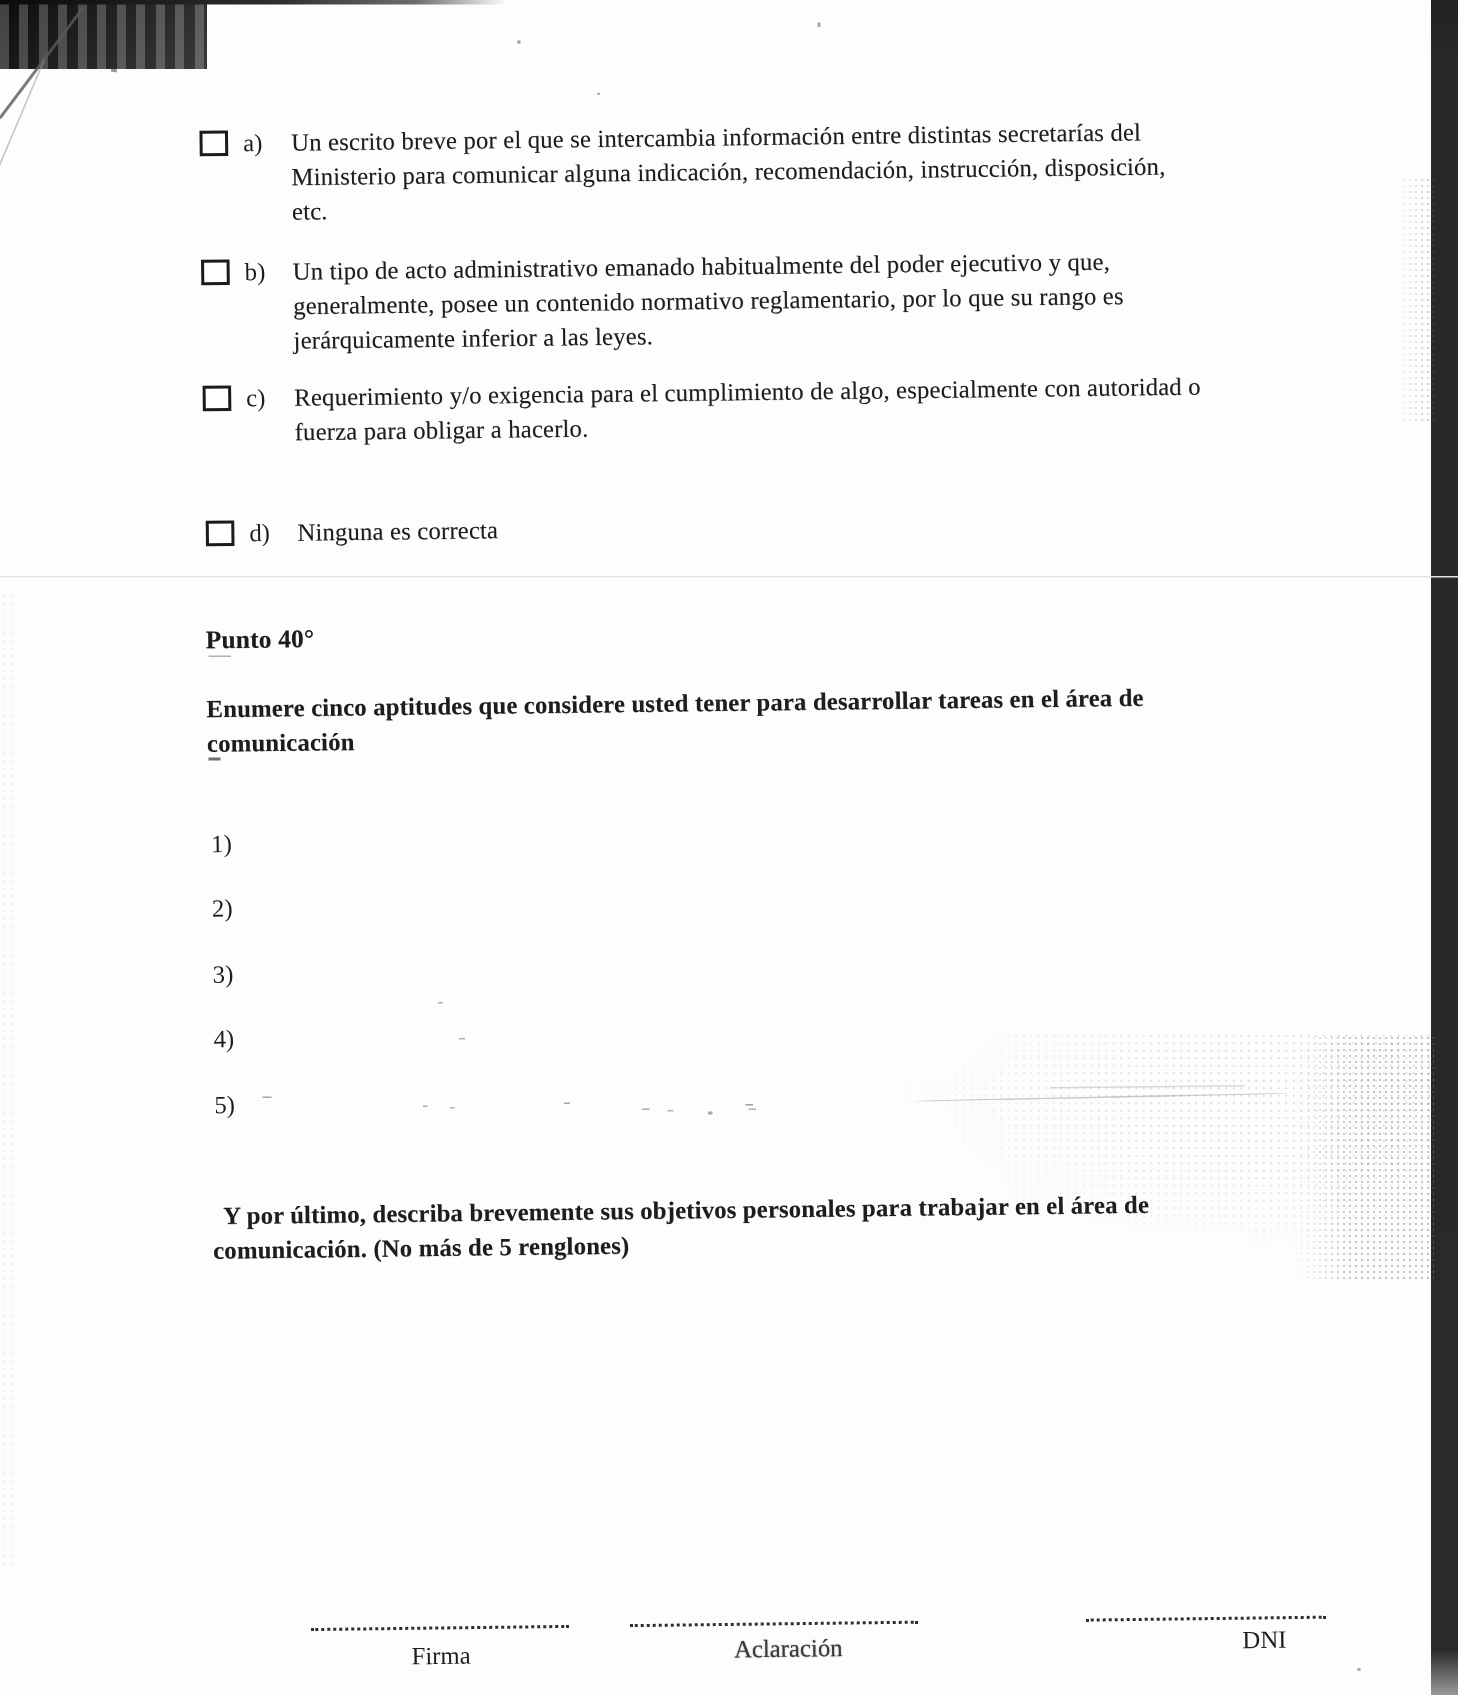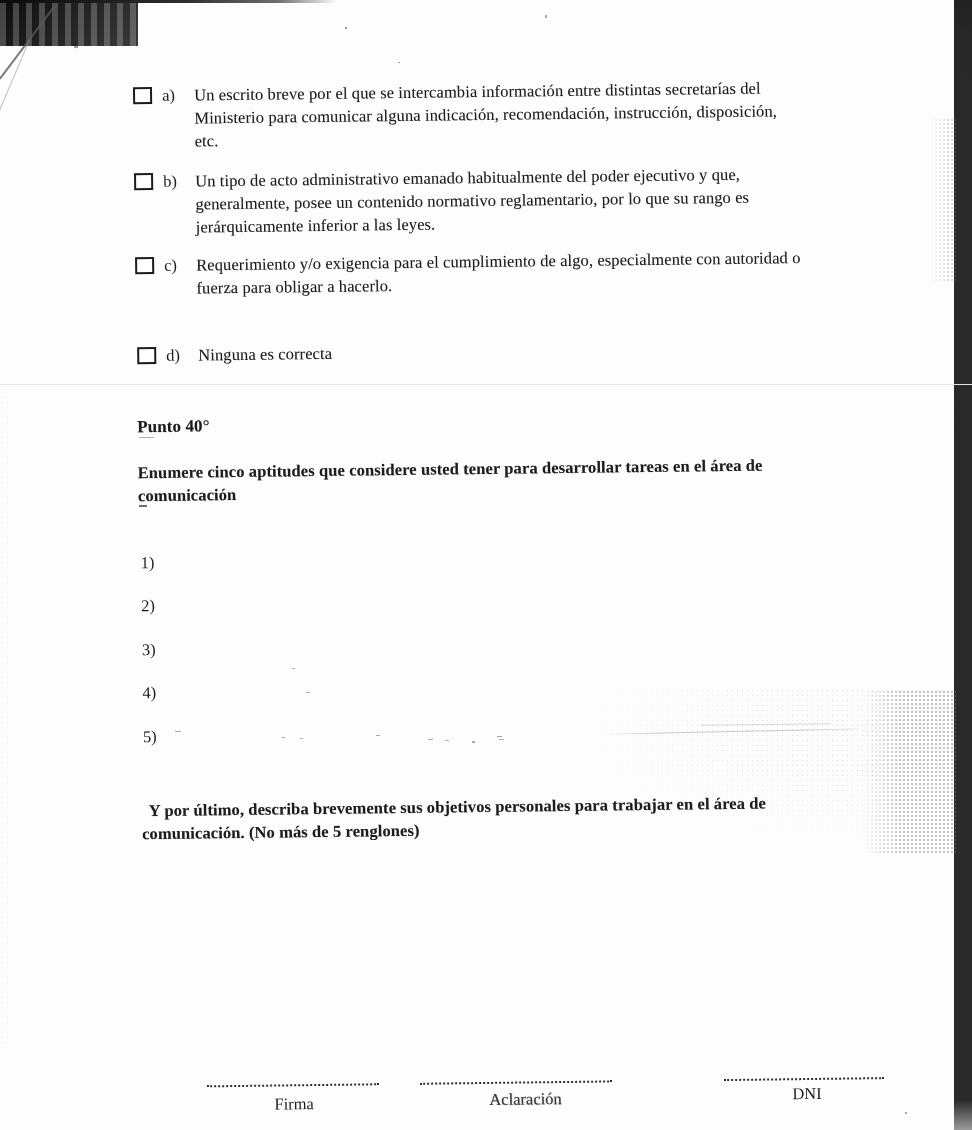--- a/index.html
+++ b/index.html
@@ -162,21 +162,21 @@
     <div class="line bold" style="padding-left:7px;">Y por último, describa brevemente sus objetivos personales para trabajar en el área de</div>
     <div class="line bold">comunicación. (No más de 5 renglones)</div>
   </div>
 
   <div class="sig-line" style="left:195px; top:1086px; width:172px;"></div>
   <div class="sig-line" style="left:408px; top:1086px; width:192px;"></div>
   <div class="sig-line" style="left:712px; top:1086px; width:160px;"></div>
 
   <div class="sig-label" style="left:262px; top:1096px;">Firma</div>
   <div class="sig-label blurry" style="left:477px; top:1094px;">Aclaración</div>
-  <div class="sig-label" style="left:780px; top:1092px;">DNI</div>
+  <div class="sig-label" style="left:816px; top:1092px;">DNI</div>
 
 </div>
 
 <div class="corner-blob"></div>
 <div class="top-strip"></div>
 <div class="diag1"></div>
 <div class="diag2"></div>
 <div class="edge-bar"></div>
 <div class="seam"></div>
 

